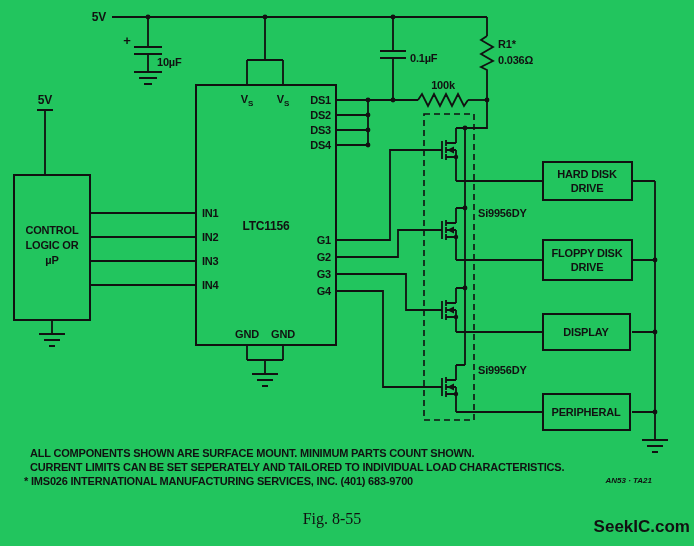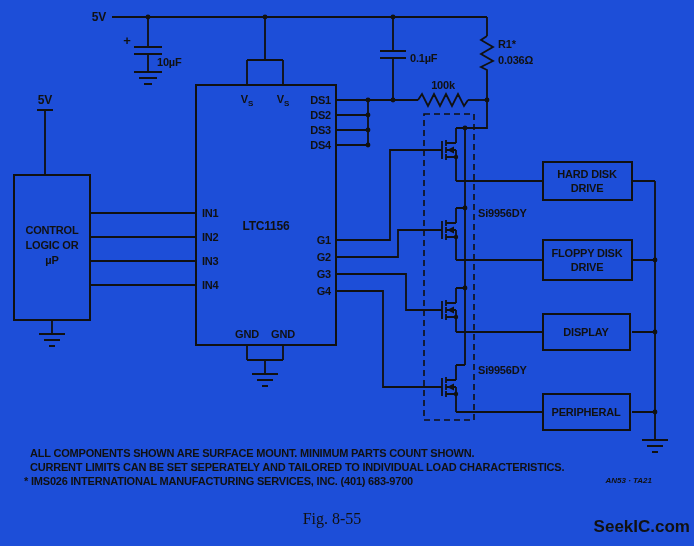--- a/index.html
+++ b/index.html
@@ -1,16 +1,16 @@
 <!DOCTYPE html>
 <html><head>
 <meta charset="utf-8">
 <style>
   html,body{margin:0;padding:0;background:#ffffff}
-  .stage{position:relative;width:694px;height:546px;background:#1d4ed8;overflow:hidden}
+  .stage{position:relative;width:694px;height:546px;background:#22c55e;overflow:hidden}
   svg{display:block}
   .w{fill:none;stroke:#111;stroke-width:1.8;stroke-linecap:butt;stroke-linejoin:miter}
   .box{fill:none;stroke:#111;stroke-width:2}
   .dashed{fill:none;stroke:#111;stroke-width:1.6;stroke-dasharray:6 4}
   .dot{fill:#111;stroke:none}
   text{fill:#111;font-family:"Liberation Sans",sans-serif;font-weight:bold;font-size:11px;letter-spacing:-0.2px}
   .t12{font-size:12px}
   .t13{font-size:13px}
   .sub{font-size:8px}
   .ref{font-size:8px;font-style:italic;letter-spacing:0}

